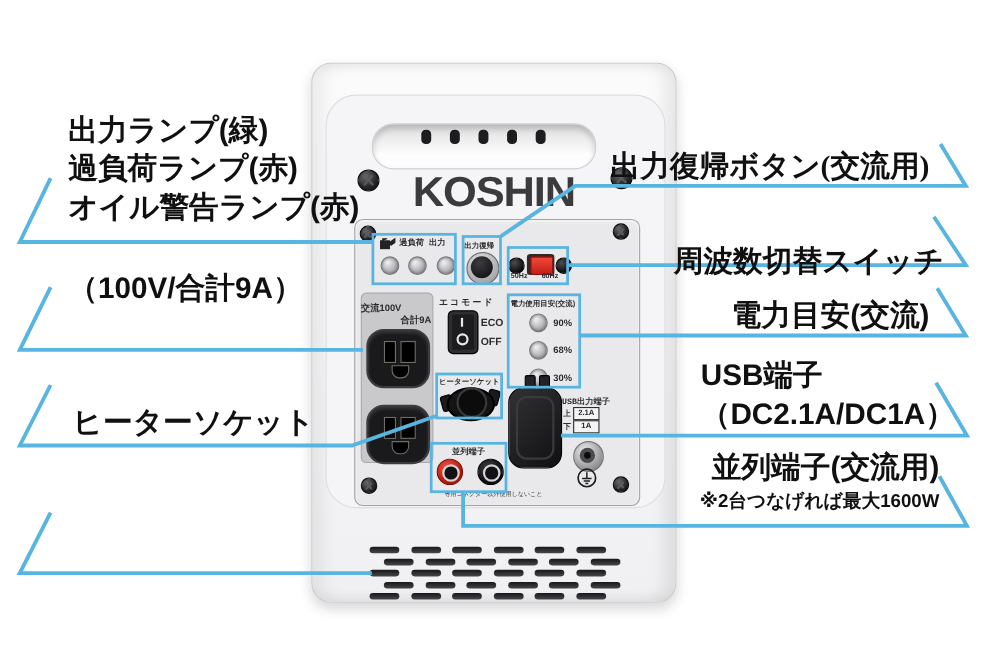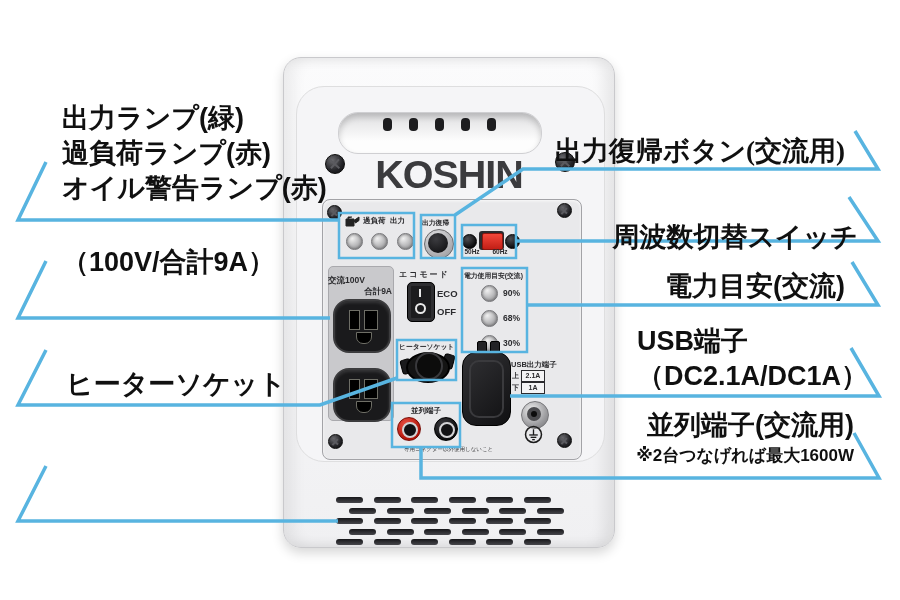--- a/index.html
+++ b/index.html
@@ -153,21 +153,21 @@
   <div class="ptext" style="left:399px;top:342px;font-size:6.8px;">ヒーターソケット</div>
   <div class="ear" style="left:401px;top:359px;transform:rotate(-15deg);"></div>
   <div class="ear" style="left:443px;top:354px;transform:rotate(15deg);"></div>
   <div class="abs" id="heater-socket"></div>
   <div class="abs" id="heater-inner"></div>
 
   <div class="prong" style="left:477px;top:341px;"></div>
   <div class="prong" style="left:490px;top:341px;"></div>
   <div class="abs" id="usb-cap"></div>
   <div class="abs" id="usb-cap-inner"></div>
-  <div class="ptext" style="left:511px;top:360px;font-size:7.5px;">USB出力端子</div>
+  <div class="ptext" style="left:511px;top:360px;font-size:7.5px;font-family:Liberation Mono, monospace;">USB出力端子</div>
   <div class="ptext" style="left:512px;top:371px;font-size:7px;">上</div>
   <div class="valbox" style="left:521px;top:370px;">2.1A</div>
   <div class="ptext" style="left:512px;top:383px;font-size:7px;">下</div>
   <div class="valbox" style="left:521px;top:382px;">1A</div>
 
   <div class="abs" id="dc-outer"></div>
   <div class="abs" id="dc-mid"></div>
   <div class="abs" id="dc-hole"></div>
   <svg class="abs" style="left:524px;top:425px;" width="19" height="19" viewBox="0 0 20 20">
     <circle cx="10" cy="10" r="8.4" fill="none" stroke="#1c1c1c" stroke-width="1.6"></circle>

